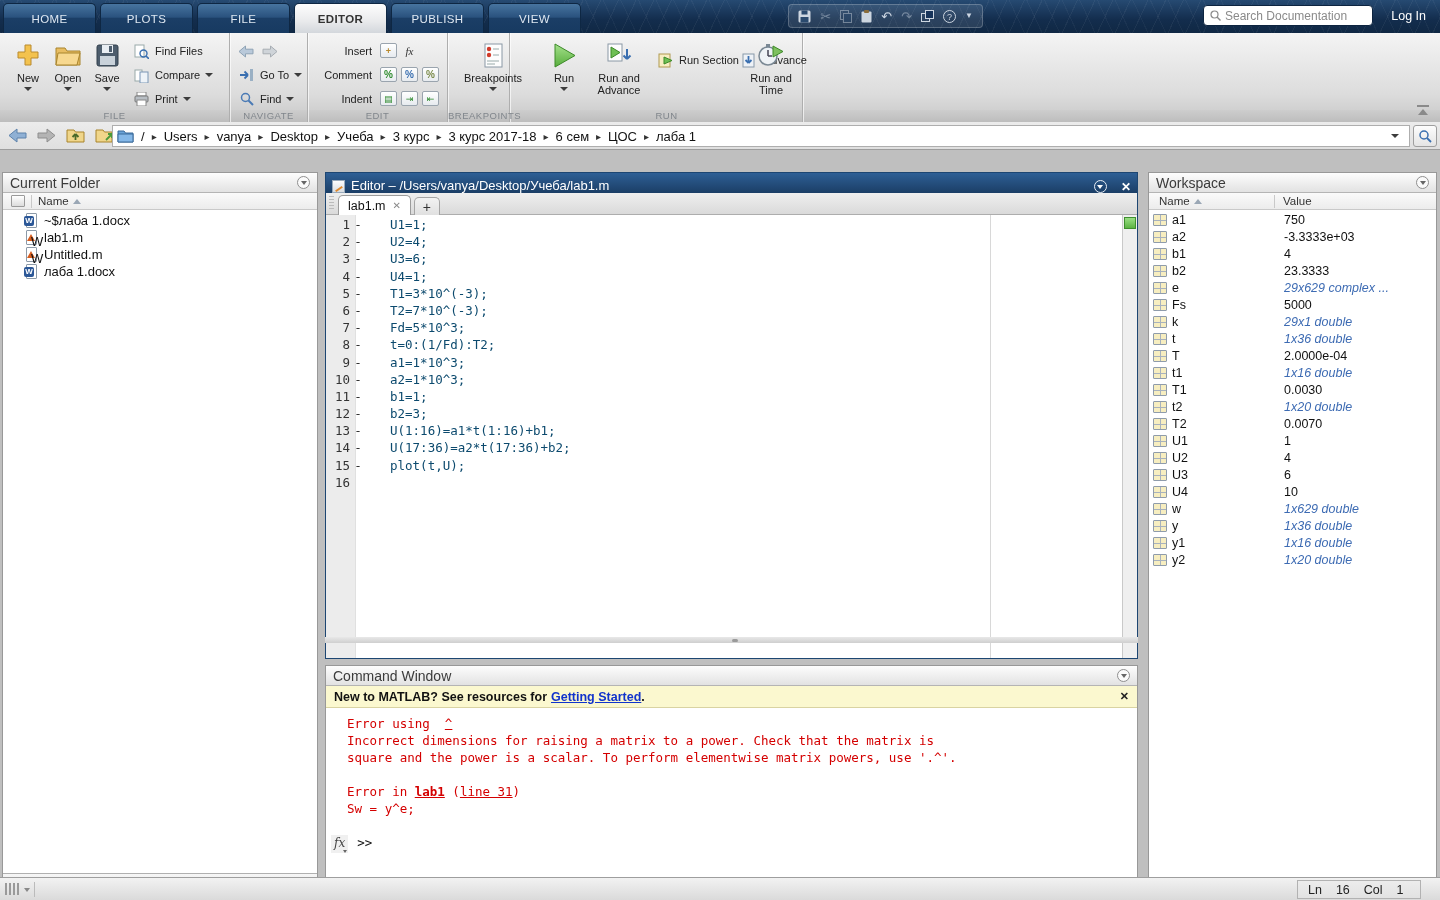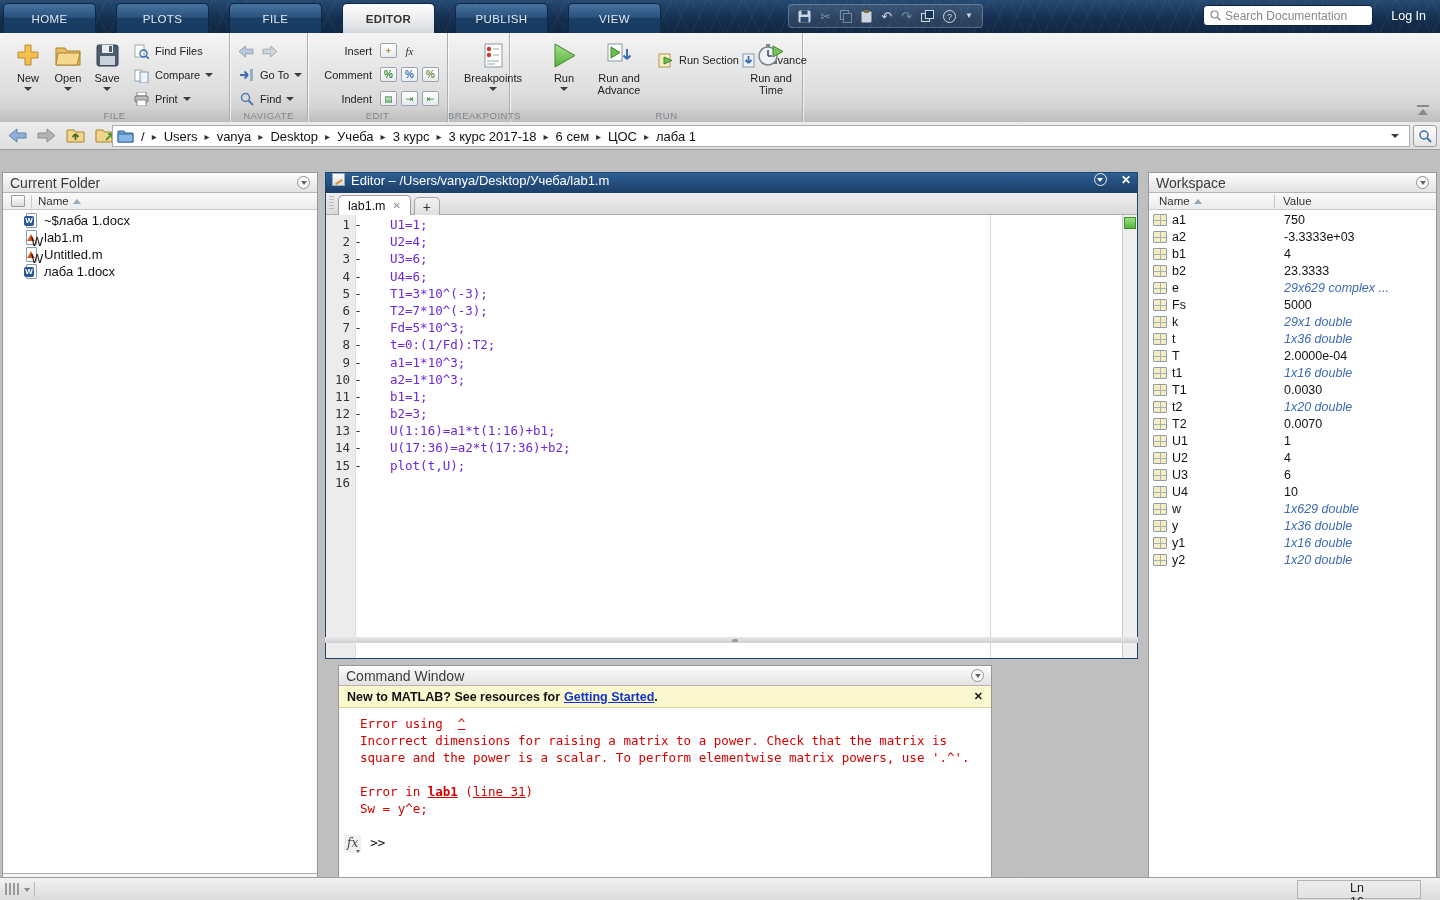--- a/index.html
+++ b/index.html
@@ -6,21 +6,21 @@
   html,body { width:1440px; height:900px; overflow:hidden; }
   body { font-family:"Liberation Sans", sans-serif; background:#bfbfbf; position:relative; font-size:13px; color:#222; }
 
   
   .tabstrip { position:absolute; left:0; top:0; width:1440px; height:33px;
     background:linear-gradient(#264a72,#132d4d 60%,#102844);
     background-color:#17345a; }
   .tabstrip::before { content:""; position:absolute; inset:0;
     background:repeating-linear-gradient(115deg, rgba(255,255,255,.05) 0 1px, transparent 1px 16px),
                repeating-linear-gradient(65deg, rgba(255,255,255,.04) 0 1px, transparent 1px 16px); }
-  .tabs { position:absolute; left:3px; top:3px; display:flex; gap:20px; height:30px; }
+  .tabs { position:absolute; left:3px; top:3px; display:flex; gap:4px; height:30px; }
   .tab { width:93px; height:30px; display:flex; align-items:center; justify-content:center;
     color:#dfe8f2; font-size:11.5px; letter-spacing:.4px;
     background:linear-gradient(#47749f,#2a527e 45%,#1b3e66 50%,#173a61);
     border:1px solid #0e2743; border-bottom:none; border-radius:5px 5px 0 0; cursor:default; }
   .tab.selected { background:linear-gradient(#fdfdfd,#e9eaec 60%,#d3d7dc); color:#333; font-weight:bold; z-index:5; }
 
   .qat { position:absolute; right:457px; top:4px; height:24px; display:flex; align-items:center; gap:9px;
     background:rgba(255,255,255,.10); border:1px solid rgba(255,255,255,.22); border-radius:4px; padding:0 9px; }
   .qicon { color:#ccd6e2; font-size:13px; line-height:1; display:flex; align-items:center; }
   .qicon.dis { opacity:.45; }
@@ -89,21 +89,21 @@
     font-size:8px; font-weight:bold; line-height:10px; text-align:center; border-radius:2px; }
   .ficon.matlab .badge { position:absolute; left:3px; top:4px; width:0; height:0;
     border-left:4px solid transparent; border-right:4px solid transparent; border-bottom:7px solid #d55c1e; }
   .details-bar { position:absolute; left:0; right:0; bottom:0; height:24px; background:linear-gradient(#f6f6f6,#dedede);
     border-top:1px solid #b0b0b0; display:flex; align-items:flex-end; padding:0 10px; font-size:14px; color:#555; }
   .chev-up { margin-left:auto; width:10px; height:6px; position:relative; }
   .chev-up::before { content:""; position:absolute; left:0; top:0; border-left:5px solid transparent; border-right:5px solid transparent; border-bottom:6px solid #555; }
 
   
   #editor { left:325px; top:150px; width:813px; height:487px; border:1px solid #1d4672; }
-  .etitle { height:20px; background:linear-gradient(#2e5f95,#1b3e66); display:flex; align-items:flex-start; padding:0 6px; gap:6px;
+  .etitle { height:20px; background:linear-gradient(#2e5f95,#1b3e66); display:flex; align-items:flex-end; padding:0 6px; gap:6px;
     color:#fff; font-size:13px; }
   .etitle .wicons { margin-left:auto; display:flex; align-items:center; gap:14px; }
   .circ-caret.white { background:transparent; border-color:#e7edf4; }
   .circ-caret.white::after { border-top-color:#fff; }
   .xclose { color:#fff; font-size:12px; font-weight:bold; cursor:pointer; line-height:1; }
   .edicon { width:13px; height:13px; background:linear-gradient(#fdfdfd,#d8dde2); border:1px solid #9ab; position:relative; }
   .edicon::after { content:""; position:absolute; left:2px; top:7px; width:8px; height:2px; background:#e08a2e; transform:rotate(-35deg); }
   .tabbar { height:22px; background:linear-gradient(#efefef,#dadada); border-bottom:1px solid #adadad; display:flex; align-items:flex-end; padding-left:12px; position:relative; }
   .tabbar::before { content:""; position:absolute; left:3px; top:3px; bottom:3px; width:5px;
     background:repeating-linear-gradient(#bbb 0 1px, transparent 1px 3px); }
@@ -114,28 +114,28 @@
     border-radius:5px 5px 0 0; display:flex; align-items:center; justify-content:center; font-size:14px; color:#333; position:relative; top:1px; cursor:pointer; }
   .codewrap { position:relative; height:443px; background:#fff; overflow:hidden; }
   .gutter-bg { position:absolute; left:0; top:0; bottom:0; width:30px; background:#ececec; border-right:1px solid #e0e0e0; }
   .print-margin { position:absolute; left:664px; top:0; bottom:0; width:1px; background:#d8d8d8; }
   .anno-strip { position:absolute; right:0; top:0; bottom:0; width:15px; background:#efefef; border-left:1px solid #c9c9c9; }
   .anno-green { position:absolute; left:1px; top:2px; width:12px; height:12px; background:linear-gradient(#9adf84,#5cb343); border:1px solid #3f8f2f; }
   .code-lines { position:absolute; left:0; top:2px; right:16px; font-family:"DejaVu Sans Mono",monospace; font-size:12.5px; }
   .code-line { height:17.2px; white-space:pre; display:flex; }
   .code-line .ln { display:inline-block; width:24px; text-align:right; color:#333; flex:none; }
   .code-line .dash { display:inline-block; width:16px; text-align:center; color:#333; flex:none; }
-  .code-line .code { padding-left:24px; color:#6d28d9; }
+  .code-line .code { padding-left:24px; color:#0c4a6e; }
 
   
   .hsplit { position:absolute; left:325px; top:637px; width:813px; height:6px; background:linear-gradient(#e8e8e8,#cfcfcf); }
   .hsplit::after { content:""; position:absolute; left:50%; top:2px; width:6px; height:3px; border-radius:2px; background:#9a9a9a; }
 
   
-  #cmdwin { left:338px; top:643px; width:654px; height:233px; }
+  #cmdwin { left:325px; top:643px; width:813px; height:233px; }
   .banner { height:22px; background:#fbf8cf; border-bottom:1px solid #d9d3a2; display:flex; align-items:center; padding:0 8px; font-size:12.5px; color:#111; font-weight:bold; }
   .banner a { color:#1133cc; text-decoration:underline; cursor:pointer; margin-left:4px; }
   .banner .bx { margin-left:auto; font-size:11px; font-weight:bold; color:#222; cursor:pointer; }
   .cmdbody { position:relative; height:190px; background:#fff; font-family:"DejaVu Sans Mono",monospace; font-size:12.5px; }
   .errblock { position:absolute; left:21px; top:7px; color:#d40000; line-height:17px; white-space:pre; }
   .errblock .lnk { text-decoration:underline; cursor:pointer; }
   .errblock .lnk.b { font-weight:bold; }
   .promptrow { position:absolute; left:5px; top:127px; display:flex; align-items:flex-start; gap:9px; }
   .fxmark { background:#f0f0f0; color:#444; font-style:italic; font-family:"DejaVu Serif",serif; font-size:12px; padding:1px 3px 3px 3px; position:relative; cursor:pointer; }
   .fxmark::after { content:""; position:absolute; right:1px; bottom:0; border-left:2.5px solid transparent; border-right:2.5px solid transparent; border-top:3px solid #666; }
@@ -157,21 +157,21 @@
   .ws-val.dim { color:#3d6bb3; font-style:italic; }
 
   
   .statusbar { position:absolute; left:0; top:877px; width:1440px; height:23px; background:linear-gradient(#f2f2f2,#dadada); border-top:1px solid #9e9e9e; }
   .grip { position:absolute; left:3px; top:4px; width:32px; height:15px; border-right:1px solid #bbb; }
   .grip::before { content:""; position:absolute; left:2px; top:1px; width:15px; height:12px;
     background:repeating-linear-gradient(90deg,#9a9a9a 0 2px, transparent 2px 4px); }
   .grip::after { content:""; position:absolute; left:21px; top:6px; border-left:3px solid transparent; border-right:3px solid transparent; border-top:4px solid #888; }
   .sbox { position:absolute; top:2px; height:19px; border:1px solid #b2b2b2; background:linear-gradient(#ececec,#e2e2e2); display:flex; align-items:center; font-size:12.5px; color:#222; }
   .sbox.script { left:1010px; width:286px; padding-left:8px; }
-  .sbox.lncol { left:1297px; width:124px; padding-left:10px; gap:0;flex-direction:column; }
+  .sbox.lncol { left:1297px; width:124px; padding-left:10px; gap:0; }
   .sbox.lncol span { margin-right:14px; }
 
   svg { display:block; }
 </style>
 </head>
 <body>
 
 <div class="tabstrip">
   <div class="tabs">
 
@@ -638,21 +638,21 @@
 
         <div class="code-line">
           <span class="ln">3</span>
           <span class="dash">-</span>
           <span class="code">U3=6;</span>
         </div>
 
         <div class="code-line">
           <span class="ln">4</span>
           <span class="dash">-</span>
-          <span class="code">U4=6;</span>
+          <span class="code">U4=1;</span>
         </div>
 
         <div class="code-line">
           <span class="ln">5</span>
           <span class="dash">-</span>
           <span class="code">T1=3*10^(-3);</span>
         </div>
 
         <div class="code-line">
           <span class="ln">6</span>

